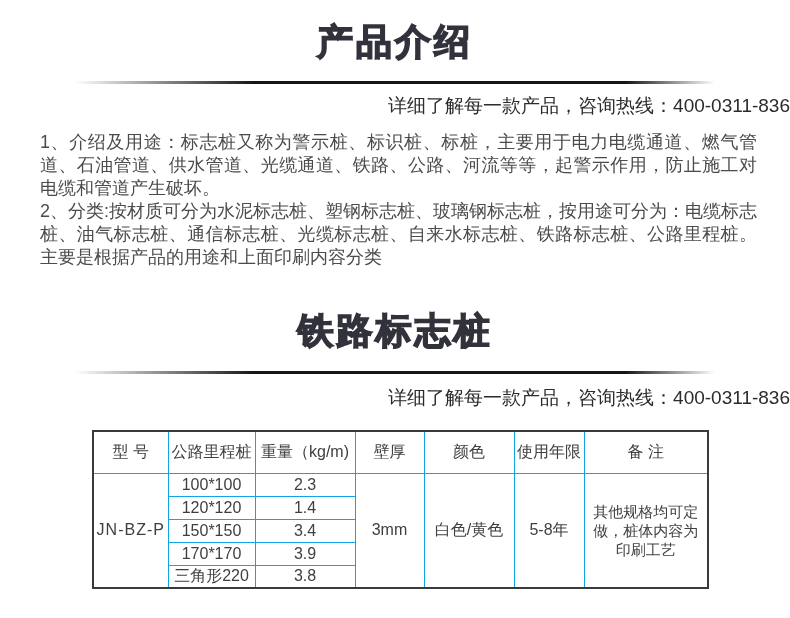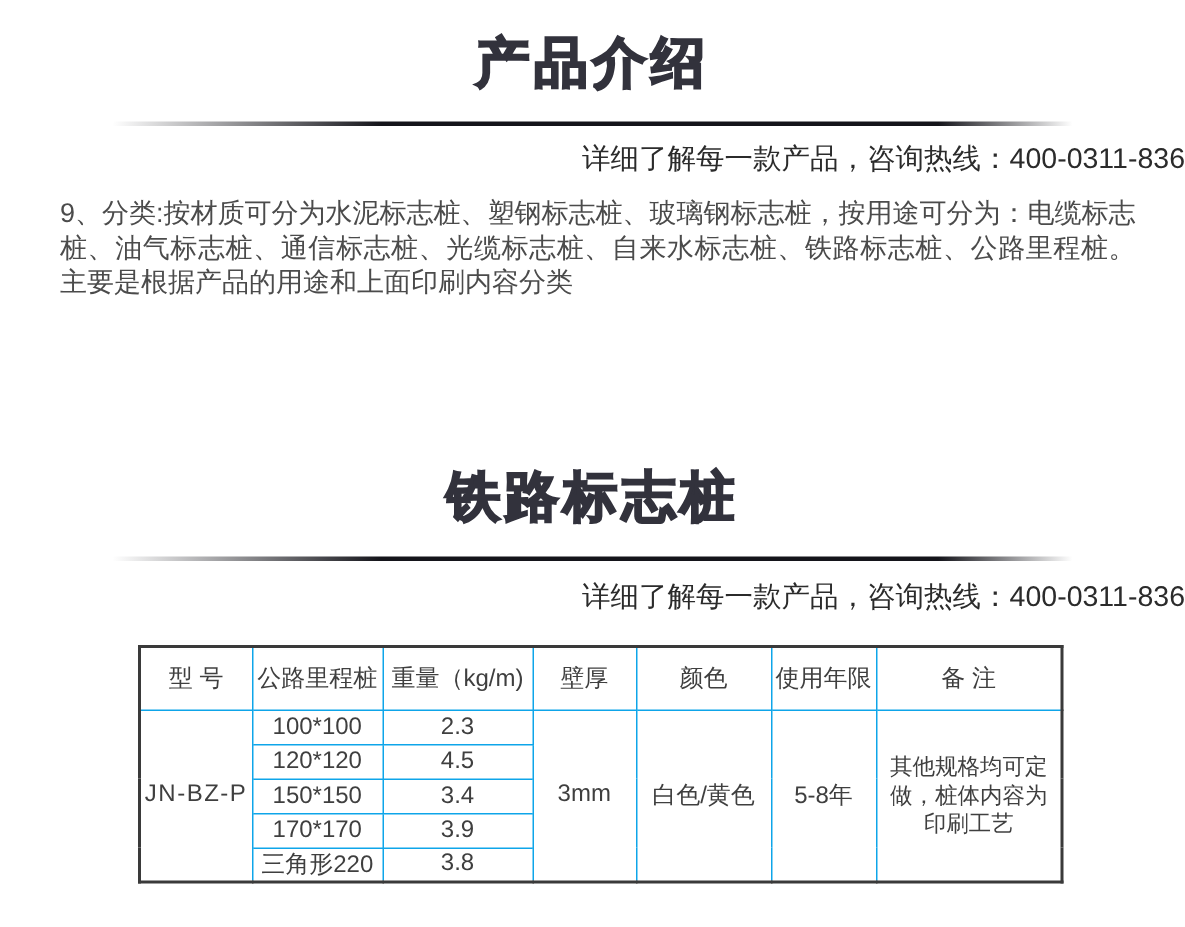--- a/index.html
+++ b/index.html
@@ -99,21 +99,22 @@
 </head>
 <body>
 
 <h1 id="intro-title" class="section-title">产品介绍</h1>
 
 <div id="intro-divider" class="title-divider"></div>
 
 <p id="intro-subtitle" class="subtitle">详细了解每一款产品，咨询热线：400-0311-836</p>
 
 <div class="paragraphs">
-  <p>9、分类:按材质可分为水泥标志桩、塑钢标志桩、玻璃钢标志桩，按用途可分为：电缆标志桩、油气标志桩、通信标志桩、光缆标志桩、自来水标志桩、铁路标志桩、公路里程桩。主要是根据产品的用途和上面印刷内容分类</p>
+  <p>1、介绍及用途：标志桩又称为警示桩、标识桩、标桩，主要用于电力电缆通道、燃气管道、石油管道、供水管道、光缆通道、铁路、公路、河流等等，起警示作用，防止施工对电缆和管道产生破坏。</p>
+  <p>2、分类:按材质可分为水泥标志桩、塑钢标志桩、玻璃钢标志桩，按用途可分为：电缆标志桩、油气标志桩、通信标志桩、光缆标志桩、自来水标志桩、铁路标志桩、公路里程桩。主要是根据产品的用途和上面印刷内容分类</p>
 </div>
 
 <h1 id="specs-title" class="section-title">铁路标志桩</h1>
 
 <div id="specs-divider" class="title-divider"></div>
 
 <p id="specs-subtitle" class="subtitle">详细了解每一款产品，咨询热线：400-0311-836</p>
 
 <table class="spec-table">
   <colgroup>
@@ -141,21 +142,21 @@
       <td class="model-cell" rowspan="5">JN-BZ-P</td>
       <td>100*100</td>
       <td>2.3</td>
       <td rowspan="5">3mm</td>
       <td rowspan="5">白色/黄色</td>
       <td rowspan="5">5-8年</td>
       <td class="remark-cell" rowspan="5">其他规格均可定做，桩体内容为印刷工艺</td>
     </tr>
     <tr>
       <td>120*120</td>
-      <td>4.5</td>
+      <td>1.4</td>
     </tr>
     <tr>
       <td>150*150</td>
       <td>3.4</td>
     </tr>
     <tr>
       <td>170*170</td>
       <td>3.9</td>
     </tr>
     <tr>

